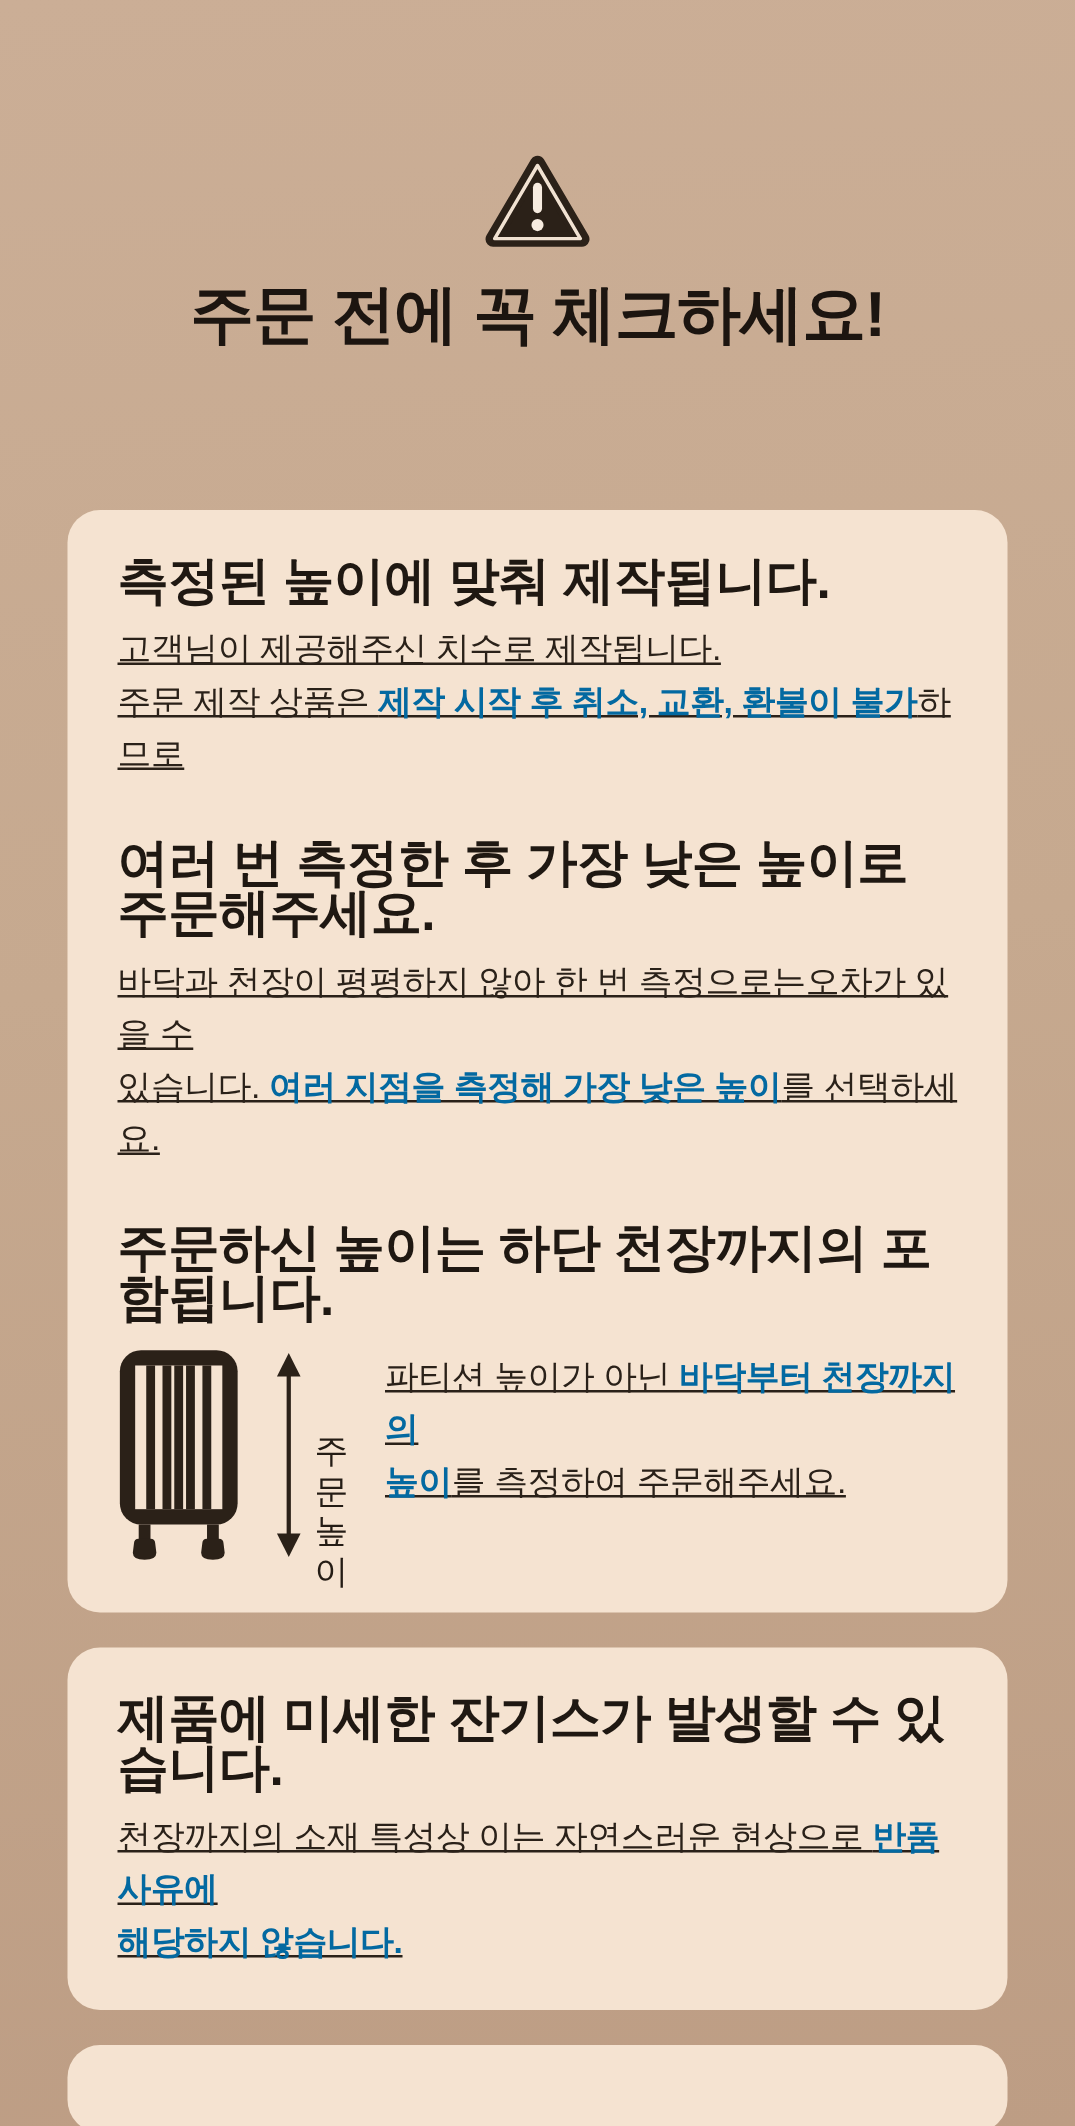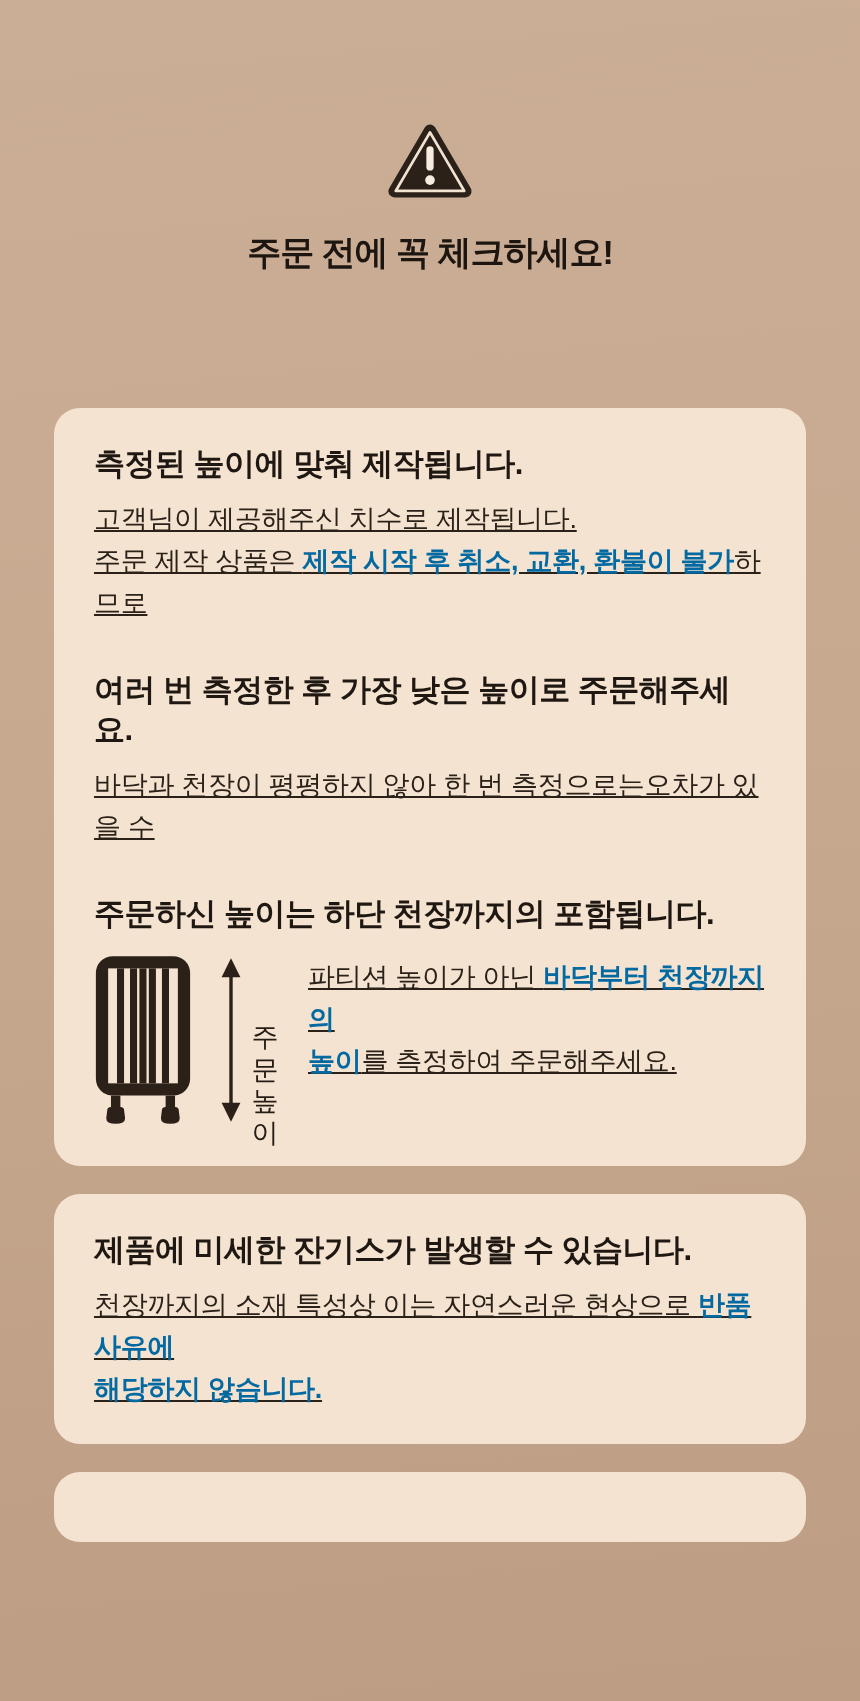--- a/index.html
+++ b/index.html
@@ -15,40 +15,40 @@
     background:linear-gradient(175deg,#cbae96 0%,#c6a98f 45%,#bd9d84 100%);
     color:#241c15;
   }
   .header{ text-align:center; }
   .warn-icon{
     margin:122px auto 0;
     width:88px;height:78px;
   }
   .page-title{
     margin:26px 0 0;
-    font-size:34px;
+    font-size:51px;
     line-height:52px;
     font-weight:800;
     letter-spacing:-1px;
     color:#1c1510;
   }
   .card{
     width:752px;
     margin:0 auto;
     box-sizing:border-box;
     background:#f5e3d1;
     border-radius:26px;
     padding:36px 40px 34px;
   }
   .card1{ margin-top:130px; }
   .card + .card{ margin-top:28px; }
   .sec + .sec{ margin-top:46px; }
   .sec-heading{
     margin:0 0 14px;
-    font-size:31px;
+    font-size:41px;
     line-height:40px;
     font-weight:800;
     letter-spacing:-0.5px;
     color:#1f1812;
   }
   .body-line{
     font-size:27px;
     line-height:42px;
     font-weight:400;
     color:#2a2119;
@@ -113,20 +113,23 @@
       <div class="body-line">
         <span>주문 제작 상품은 </span><span class="b">제작 시작 후 취소, 교환, 환불이 불가</span><span>하므로</span>
       </div>
     </div>
 
     <div class="sec">
       <h2 class="sec-heading">여러 번 측정한 후 가장 낮은 높이로 주문해주세요.</h2>
       <div class="body-line">
         <span>바닥과 천장이 평평하지 않아 한 번 측정으로는오차가 있을 수</span>
       </div>
+      <div class="body-line">
+        <span>있습니다. </span><span class="b">여러 지점을 측정해 가장 낮은 높이</span><span>를 선택하세요.</span>
+      </div>
     </div>
 
     <div class="sec">
       <h2 class="sec-heading">주문하신 높이는 하단 천장까지의 포함됩니다.</h2>
 
       <div class="diagram-row">
 
         <div class="partition-icon">
           <svg viewBox="0 0 104 182" width="98" height="172" aria-hidden="true">
             <rect x="2" y="2" width="100" height="148" rx="18" fill="#2b2118"></rect>

